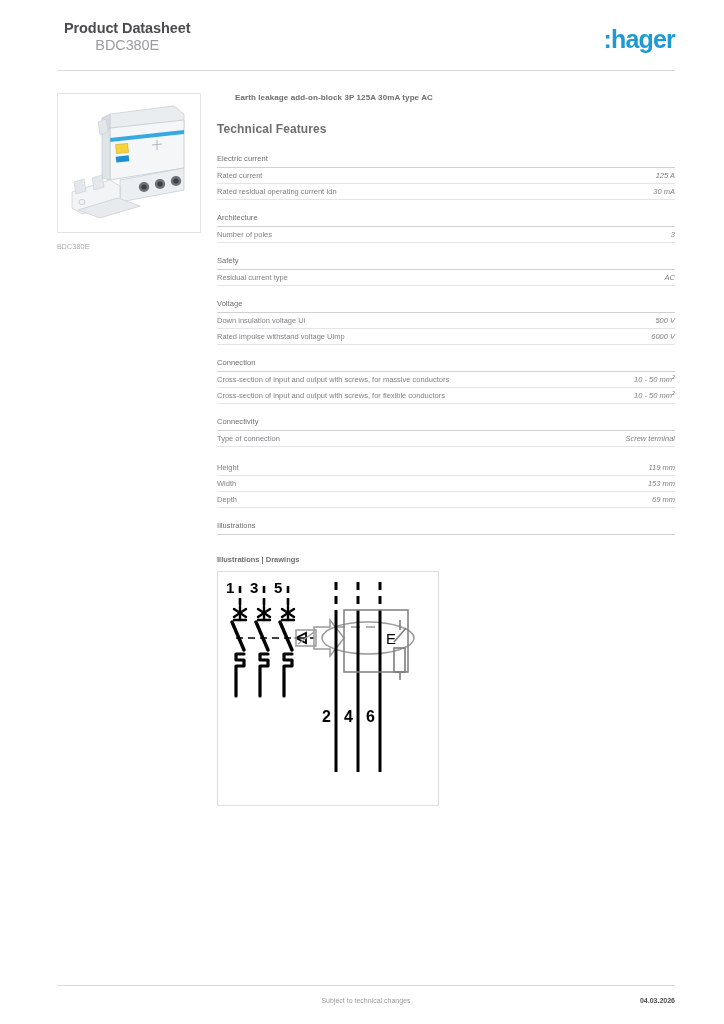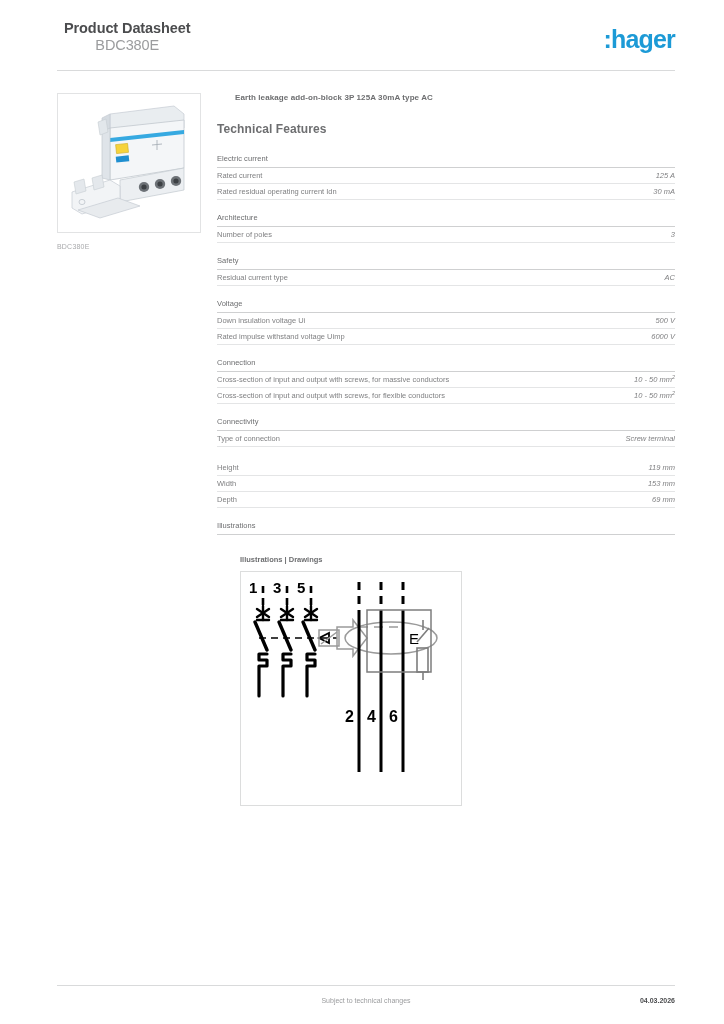--- a/index.html
+++ b/index.html
@@ -147,21 +147,20 @@
   }
   .spec-value sup {
     font-size: 5.5px;
     vertical-align: super;
     line-height: 0;
   }
 
   
   .illustrations {
     margin-top: 20px;
-    margin-left: 23px;
   }
   .illus-title {
     font-size: 7.5px;
     font-weight: bold;
     color: #6d6e70;
     margin-bottom: 7px;
   }
   .drawing-frame {
     width: 222px;
     height: 235px;

